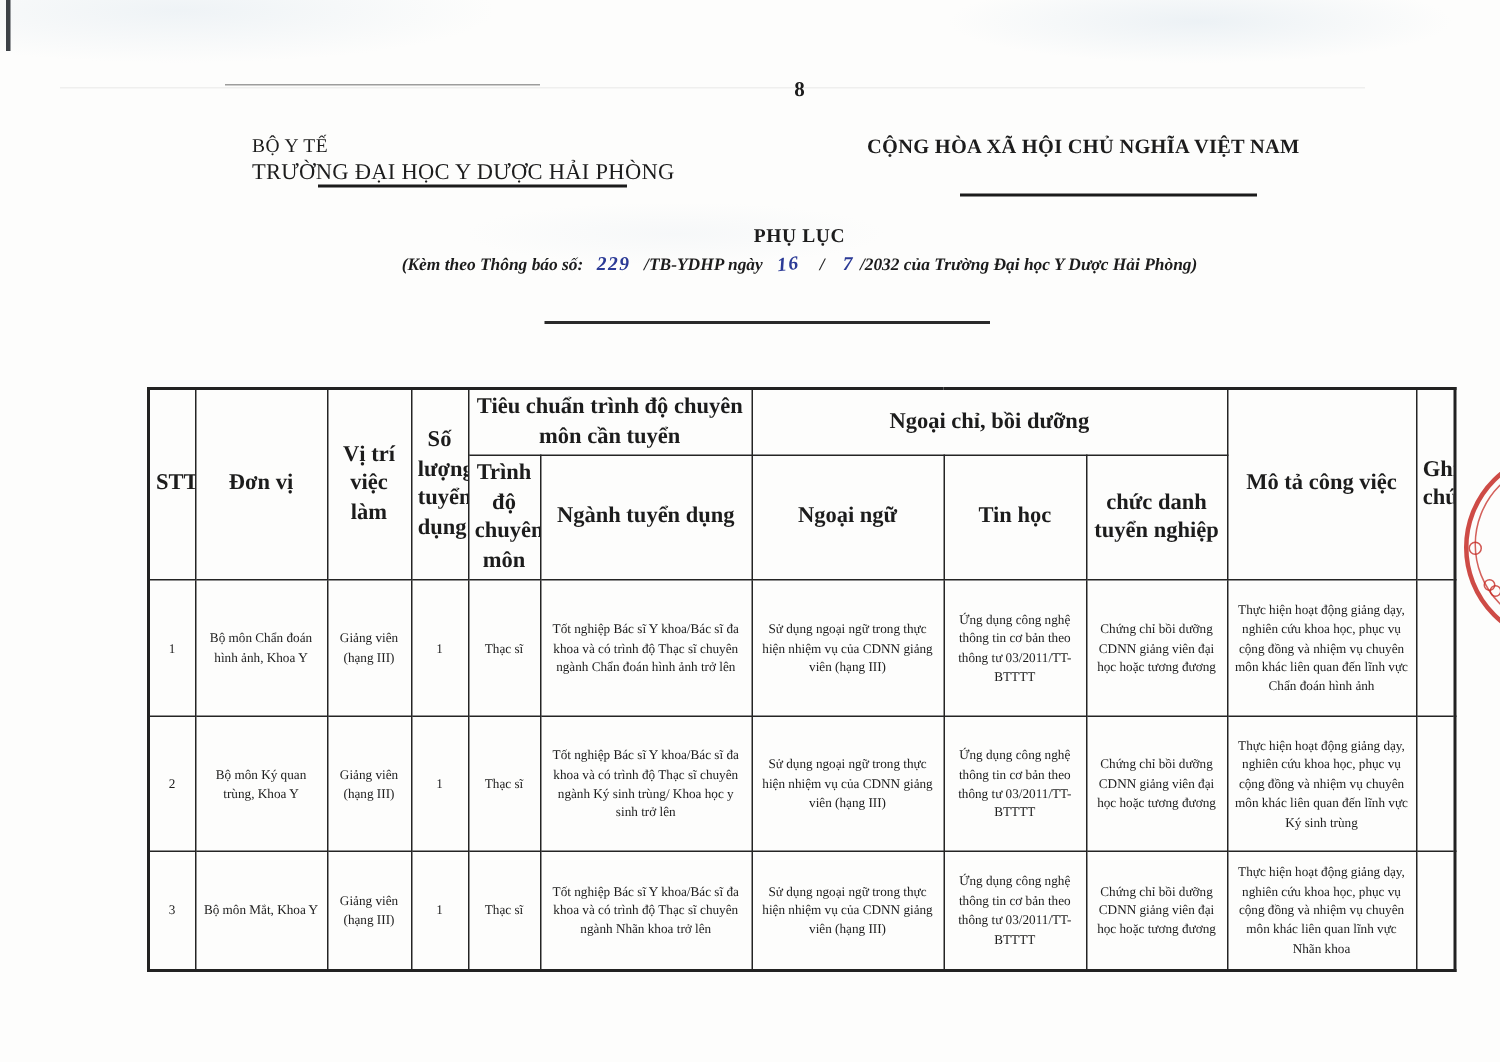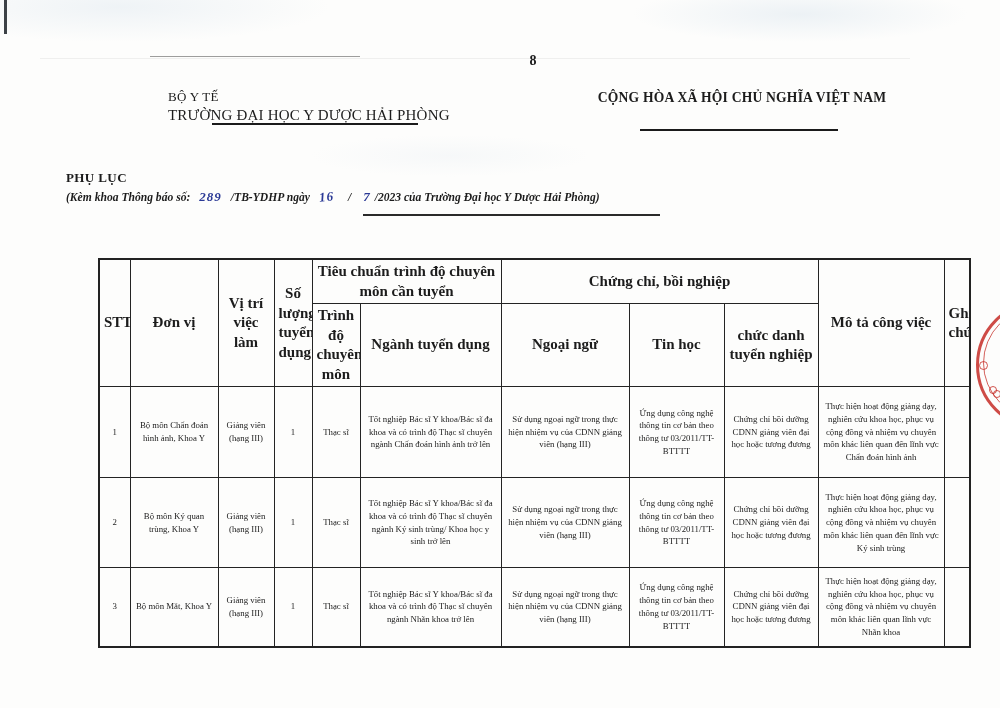--- a/index.html
+++ b/index.html
@@ -17,26 +17,26 @@
   .artifact-hline{position:absolute;left:150px;top:56px;width:210px;height:1px;background:rgba(40,40,40,.45);}
   .artifact-hline2{position:absolute;left:40px;top:58px;width:870px;height:1px;background:rgba(60,60,60,.07);}
 
   .page-number{position:absolute;top:53px;left:533px;transform:translateX(-50%);font-size:14px;font-weight:bold;}
 
   .hdr-left{position:absolute;left:168px;top:89px;width:322px;font-weight:normal;}
   .hdr-left .l1{font-size:13px;letter-spacing:.3px;}
   .hdr-left .l2{font-size:15px;margin-top:2px;letter-spacing:.2px;}
   .hdr-left-underline{position:absolute;left:212px;top:123px;width:206px;height:2px;background:#1b1b1b;}
 
-  .hdr-right{position:absolute;left:578px;top:90px;width:328px;text-align:center;font-weight:bold;}
+  .hdr-right{position:absolute;left:578px;top:90px;width:328px;font-weight:bold;}
   .hdr-right .l1{font-size:13.6px;letter-spacing:.2px;}
   .hdr-right .l2{font-size:13.8px;margin-top:3px;}
   .hdr-right-underline{position:absolute;left:640px;top:129px;width:198px;height:2px;background:#1b1b1b;}
 
-  .title-block{position:absolute;left:66px;top:149px;width:934px;margin-top:21px;}
+  .title-block{position:absolute;left:66px;top:149px;width:934px;text-align:center;}
   .title-block .t1{font-size:13px;font-weight:bold;letter-spacing:.4px;}
   .title-block .t2{font-size:13.6px;font-weight:bold;margin-top:3px;letter-spacing:.1px;}
   .title-block .t3{font-size:11.6px;font-style:italic;font-weight:600;margin-top:3px;}
   .ink{color:#2b3a96;font-style:italic;font-weight:600;font-size:13px;display:inline-block;margin:0 9px;letter-spacing:1px;}
   .ink.n2{transform:rotate(-6deg);margin-right:14px;}
   .ink.n3{margin-left:12px;margin-right:4px;}
   .subtitle-underline{position:absolute;left:363px;top:214px;width:297px;height:2px;background:#2a2a2a;}
 
   table.doc{
     position:absolute;left:98px;top:258px;
@@ -76,21 +76,21 @@
   </div>
   <div class="hdr-left-underline"></div>
 
   <div class="hdr-right">
     <div class="l1">CỘNG HÒA XÃ HỘI CHỦ NGHĨA VIỆT NAM</div>
   </div>
   <div class="hdr-right-underline"></div>
 
   <div class="title-block">
     <div class="t1">PHỤ LỤC</div>
-    <div class="t3"><span>(Kèm khoa Thông báo số:</span><span class="ink n1">289</span><span>/TB-YDHP ngày</span><span class="ink n2">16</span><span>/</span><span class="ink n3">7</span><span>/2023 của Trường Đại học Y Dược Hải Phòng)</span></div>
+    <div class="t3"><span>(Kèm theo Thông báo số:</span><span class="ink n1">229</span><span>/TB-YDHP ngày</span><span class="ink n2">16</span><span>/</span><span class="ink n3">7</span><span>/2032 của Trường Đại học Y Dược Hải Phòng)</span></div>
   </div>
   <div class="subtitle-underline"></div>
 
   <table class="doc">
     <colgroup>
       <col style="width:31px">
         <col style="width:88px">
         <col style="width:56px">
         <col style="width:38px">
       <col style="width:48px">
@@ -101,21 +101,21 @@
         <col style="width:126px">
         <col style="width:26px">
     </colgroup>
     <thead>
       <tr style="height:28px">
         <th rowspan="2">STT</th>
         <th rowspan="2">Đơn vị</th>
         <th rowspan="2">Vị trí việc làm</th>
         <th rowspan="2">Số lượng tuyển dụng</th>
         <th colspan="2">Tiêu chuẩn trình độ chuyên môn cần tuyển</th>
-        <th colspan="3">Chứng chỉ, bồi nghiệp</th>
+        <th colspan="3">Ngoại chỉ, bồi dưỡng</th>
         <th rowspan="2">Mô tả công việc</th>
         <th rowspan="2">Ghi chú</th>
       </tr>
       <tr style="height:61px">
         <th>Trình độ chuyên môn</th>
         <th>Ngành tuyển dụng</th>
         <th>Ngoại ngữ</th>
         <th>Tin học</th>
         <th>chức danh tuyển nghiệp</th>
       </tr>

